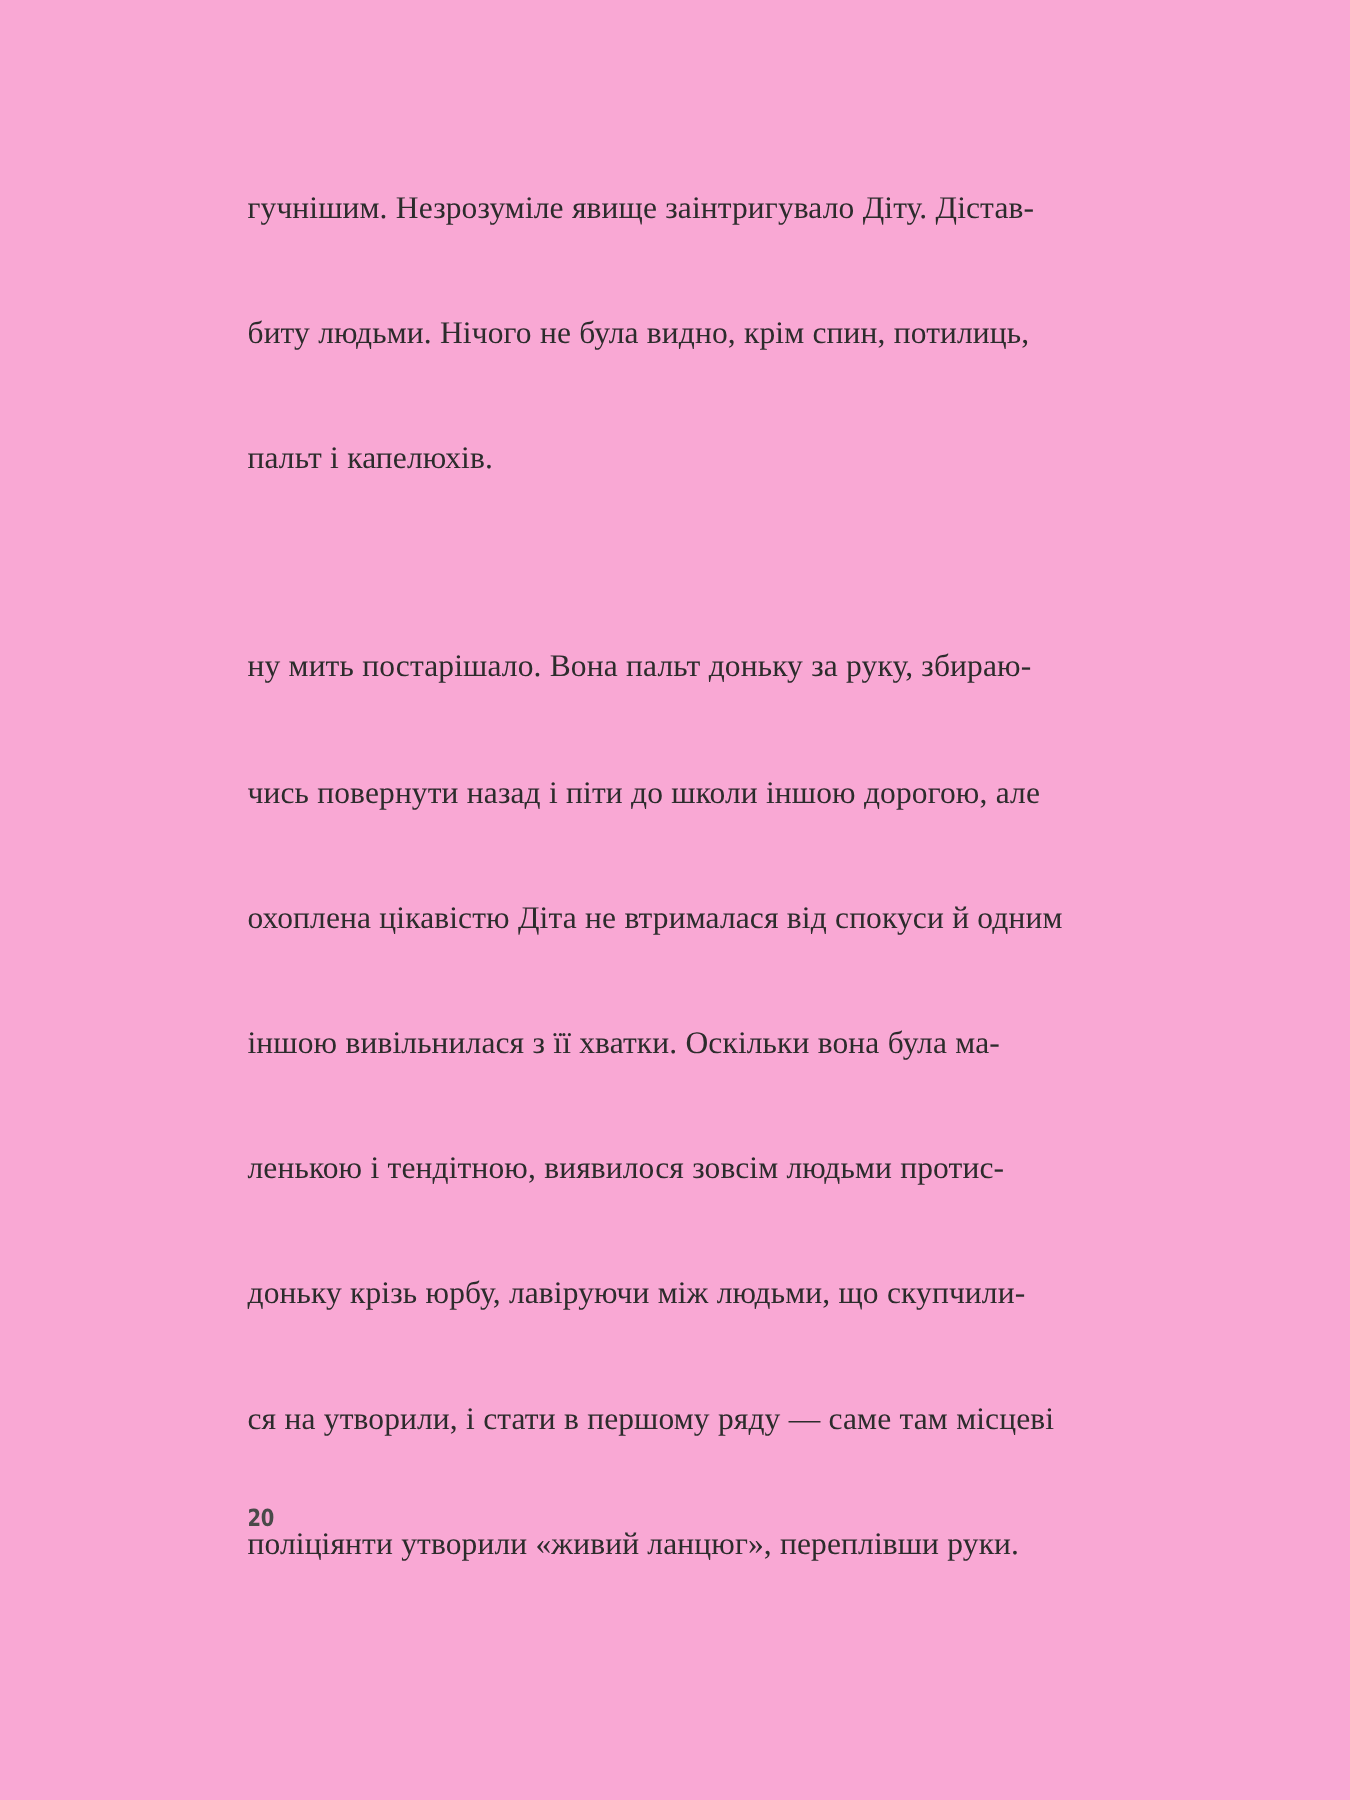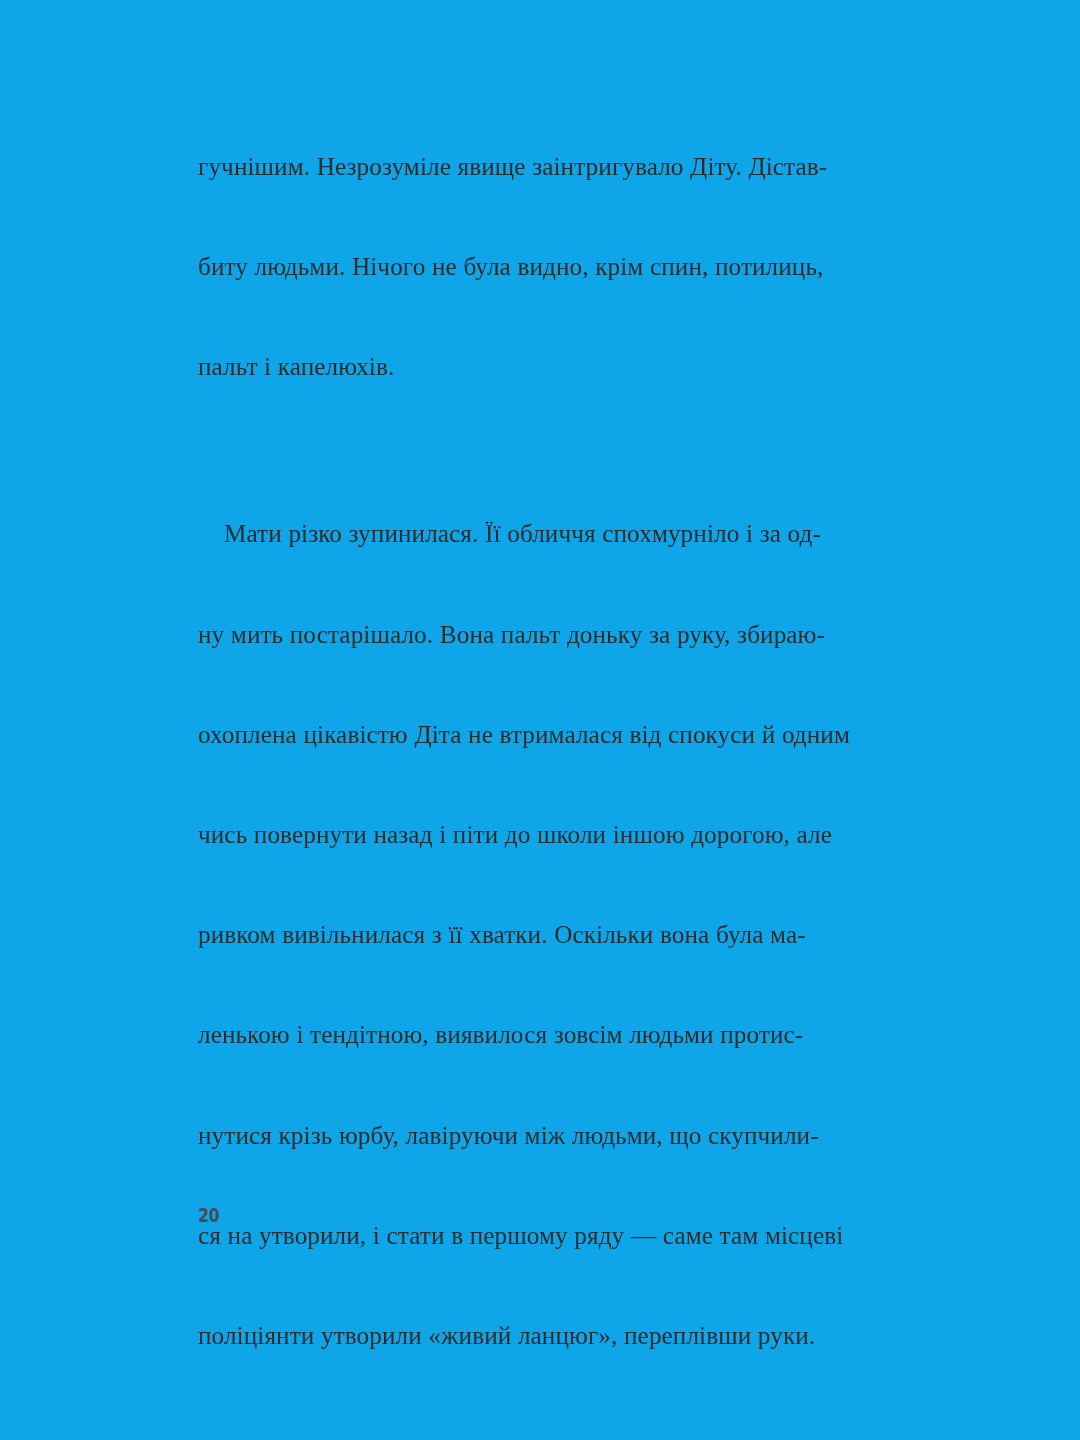--- a/index.html
+++ b/index.html
@@ -5,21 +5,21 @@
 <style>
   html, body {
     margin: 0;
     padding: 0;
     background: #ffffff;
   }
   .page {
     position: relative;
     width: 1080px;
     height: 1440px;
-    background: #0ea5e9;
+    background: #f9a8d4;
     overflow: hidden;
     font-family: "Liberation Serif", "DejaVu Serif", serif;
   }
   .text-column {
     position: absolute;
     left: 198px;
     top: 83px;
     width: 678px;
   }
   .para {
@@ -60,27 +60,26 @@
 
   <div class="text-column">
 
     <p class="para">
       <span class="ln">гучнішим. Незрозуміле явище заінтригувало Діту. Дістав-</span>
       <span class="ln">биту людьми. Нічого не була видно, крім спин, потилиць,</span>
       <span class="ln">пальт і капелюхів.</span>
     </p>
 
     <p class="para">
-      <span class="ln"><span class="indent-space"></span><span>Мати різко зупинилася. Її обличчя спохмурніло і за од-</span></span>
       <span class="ln">ну мить постарішало. Вона пальт доньку за руку, збираю-</span>
+      <span class="ln">чись повернути назад і піти до школи іншою дорогою, але</span>
       <span class="ln">охоплена цікавістю Діта не втрималася від спокуси й одним</span>
-      <span class="ln">чись повернути назад і піти до школи іншою дорогою, але</span>
-      <span class="ln">ривком вивільнилася з її хватки. Оскільки вона була ма-</span>
+      <span class="ln">іншою вивільнилася з її хватки. Оскільки вона була ма-</span>
       <span class="ln">ленькою і тендітною, виявилося зовсім людьми протис-</span>
-      <span class="ln">нутися крізь юрбу, лавіруючи між людьми, що скупчили-</span>
+      <span class="ln">доньку крізь юрбу, лавіруючи між людьми, що скупчили-</span>
       <span class="ln">ся на утворили, і стати в першому ряду — саме там місцеві</span>
       <span class="ln">поліціянти утворили «живий ланцюг», переплівши руки.</span>
     </p>
 
   </div>
 
   <div class="page-number">20</div>
 
 </div>
 

